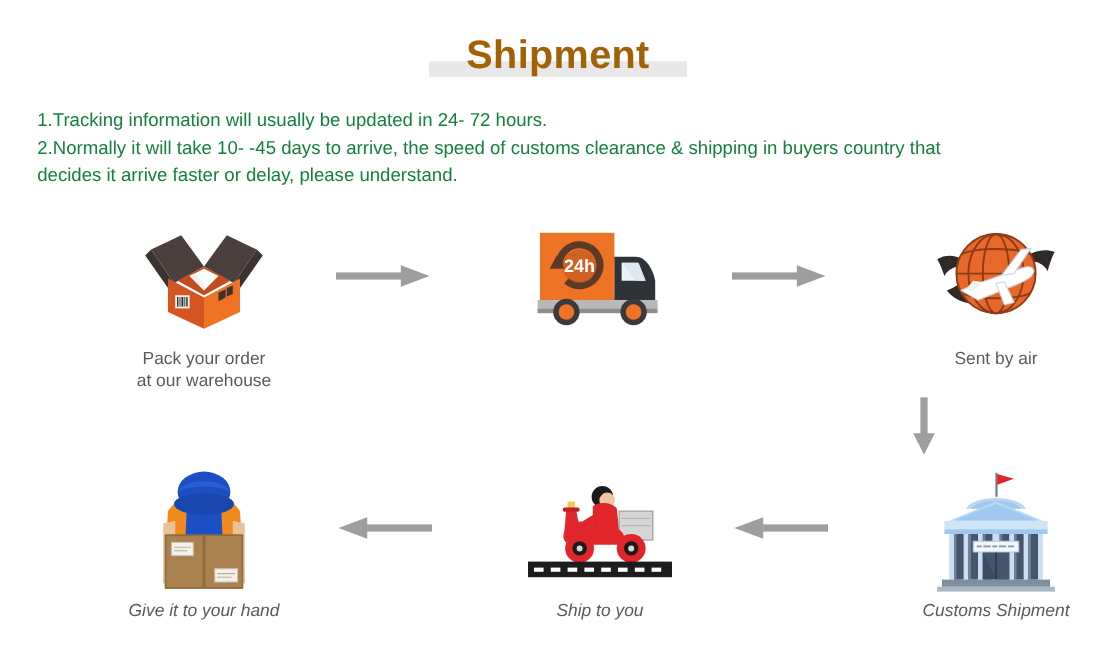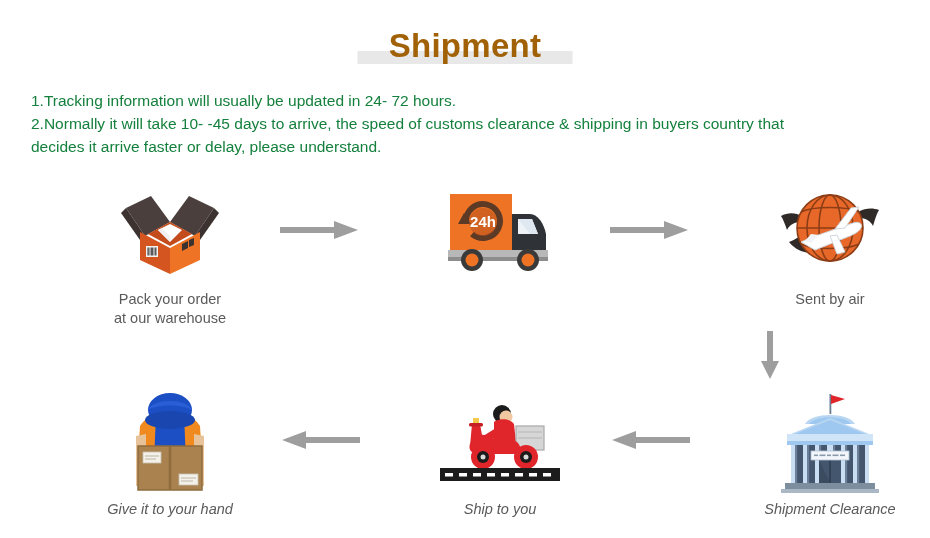--- a/index.html
+++ b/index.html
@@ -397,18 +397,18 @@
             <rect x="52" y="64.5" width="4" height="1.6"></rect>
             <rect x="57.5" y="64.5" width="6" height="1.6"></rect>
             <rect x="65" y="64.5" width="5" height="1.6"></rect>
           </g>
 
           <rect x="10" y="93" width="90" height="6" fill="#7d8f9f"></rect>
           <rect x="6" y="99" width="98" height="4" fill="#a9b8c4"></rect>
         </svg>
       </div>
       <div class="caption">
-        <span>Shipment Clearance</span>
+        <span>Customs Shipment</span>
         <span class="l2"></span>
       </div>
     </div>
   </div>
 </div>
 
 </body></html>

